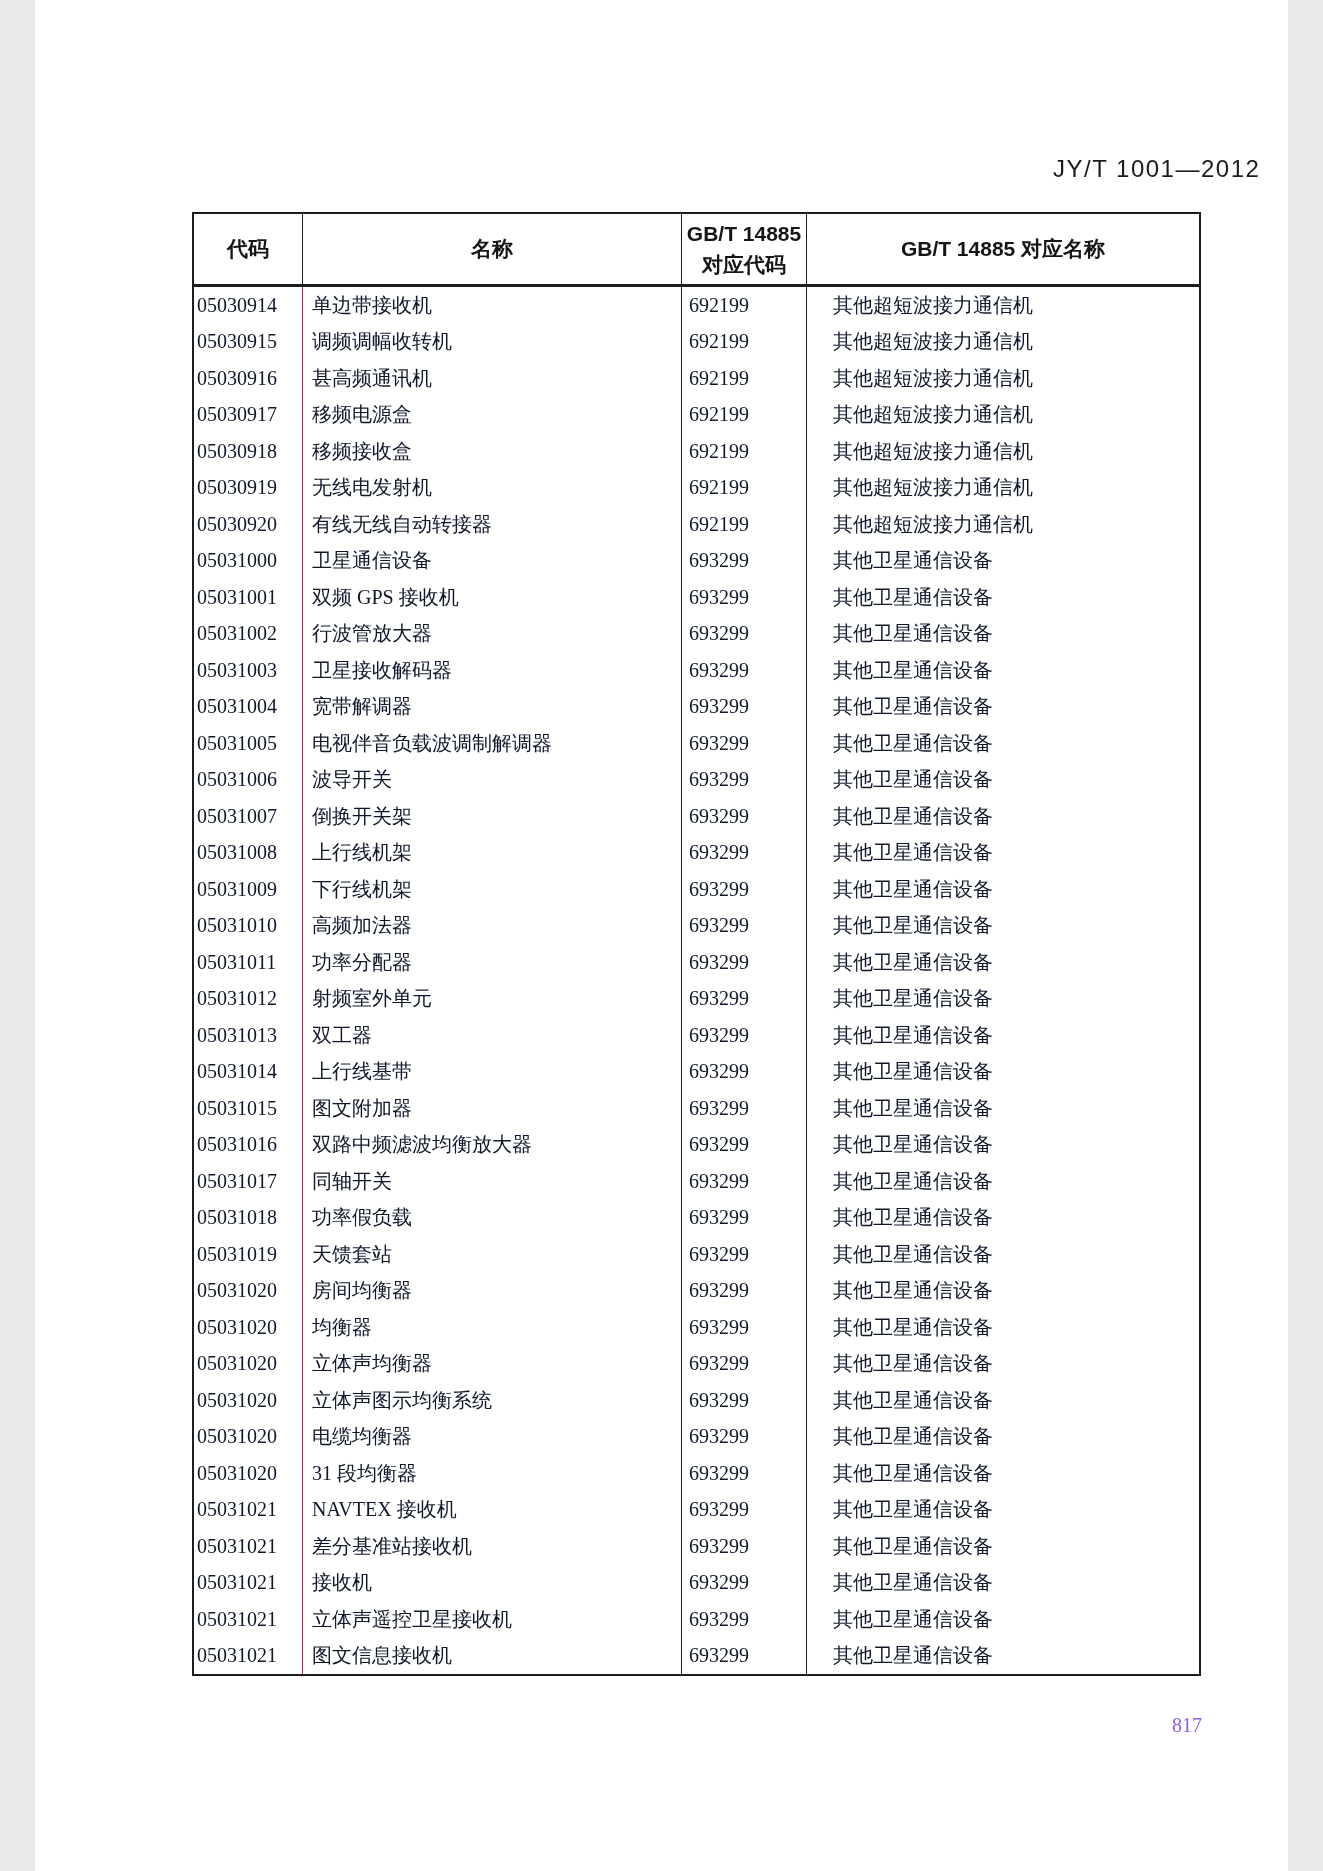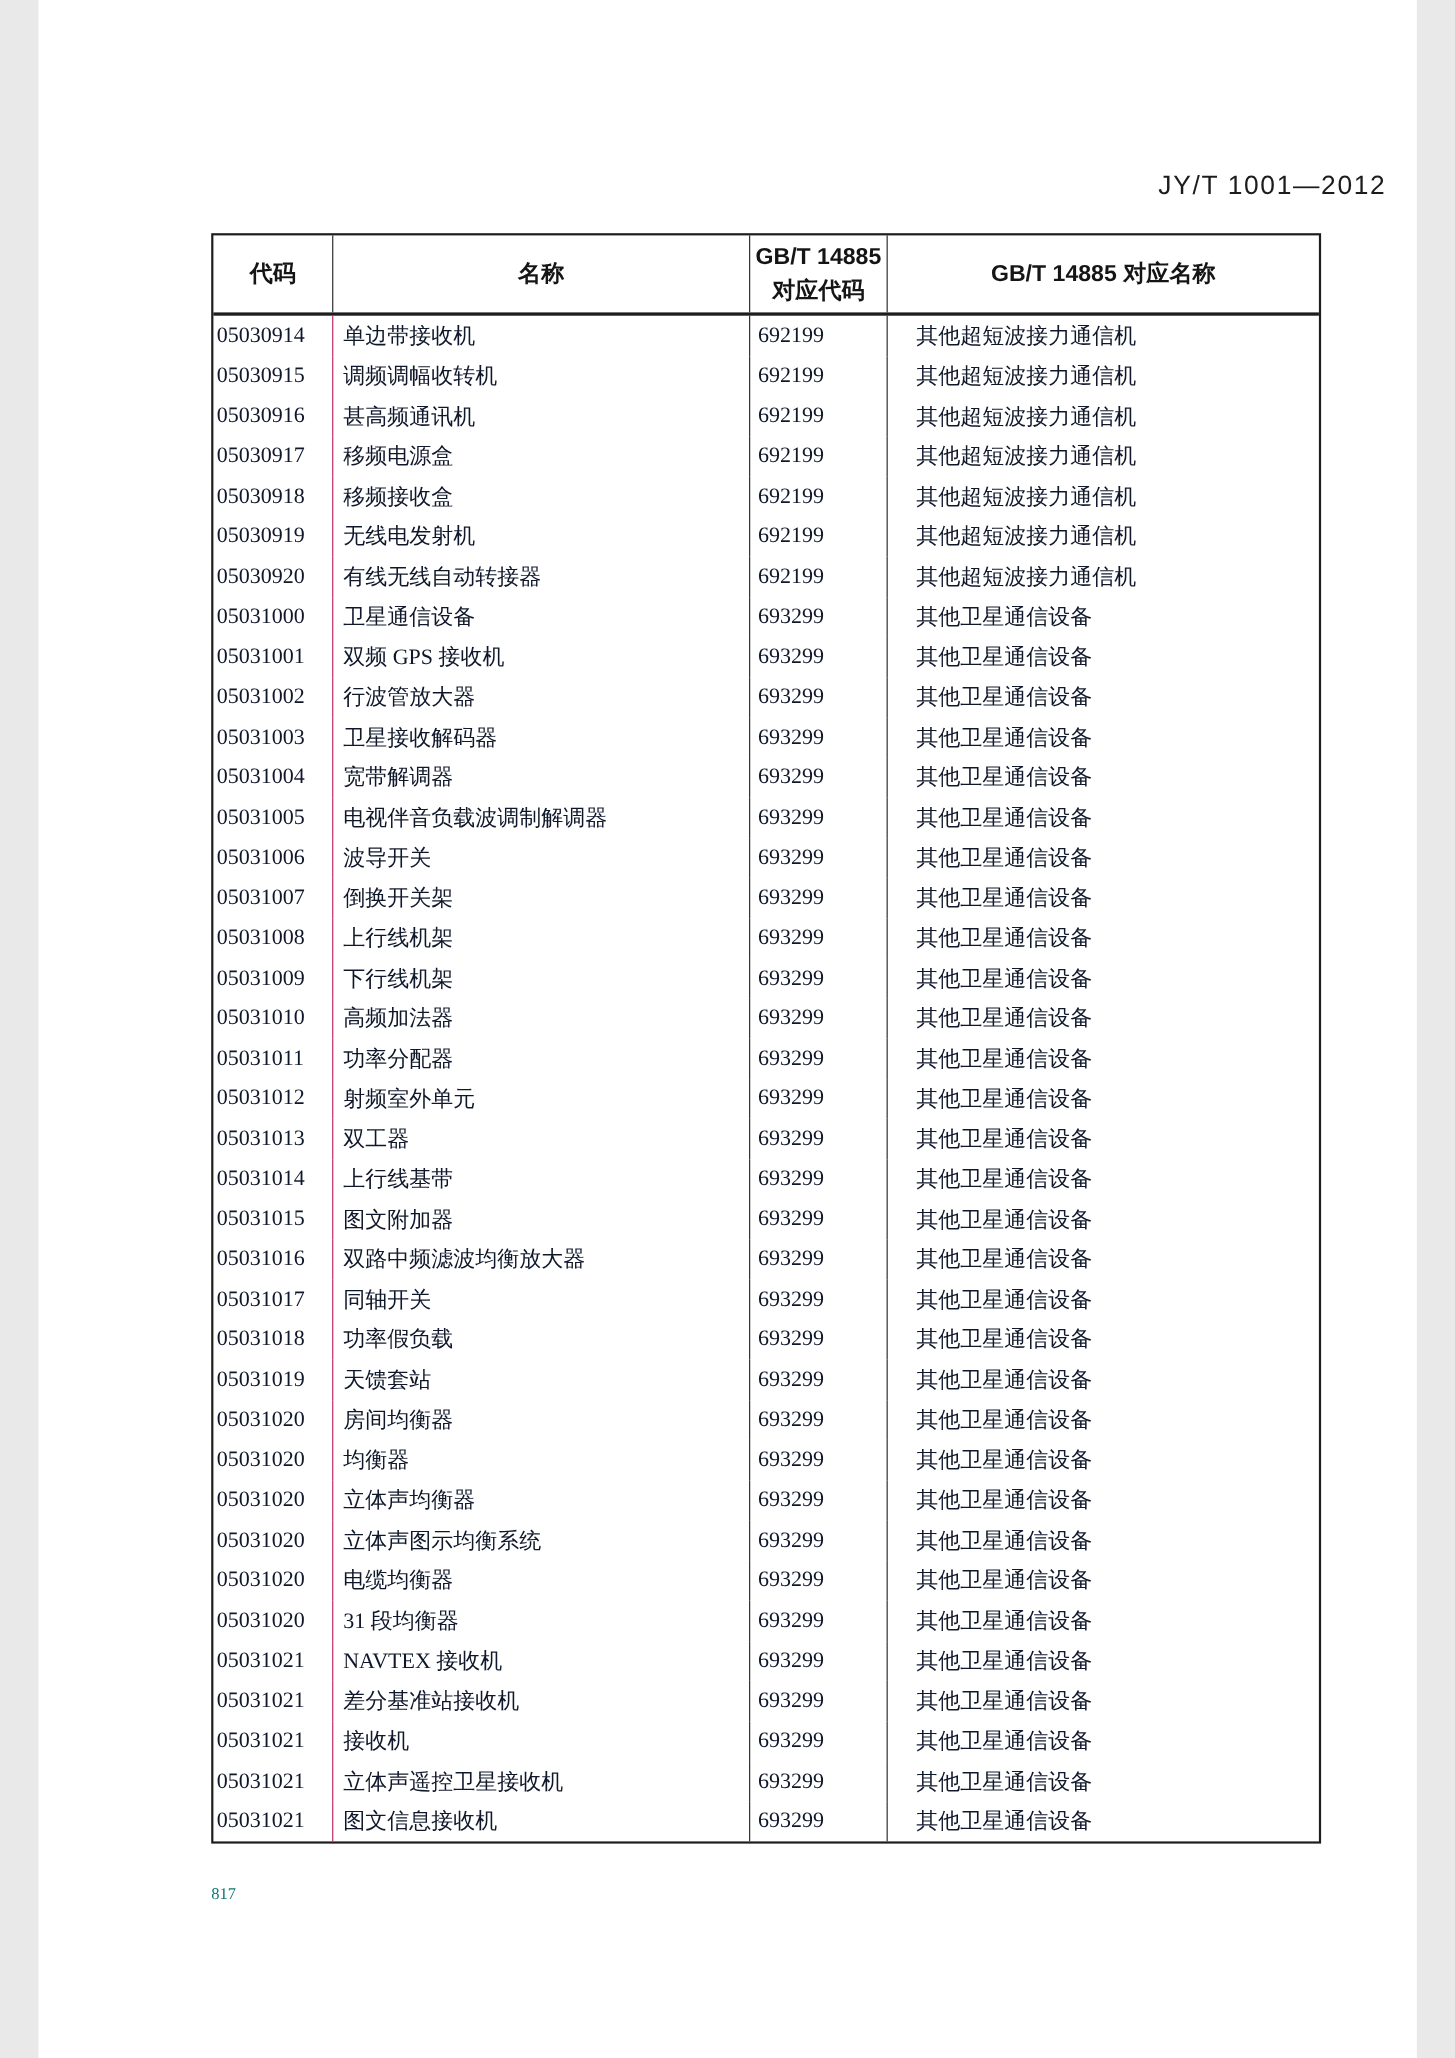--- a/index.html
+++ b/index.html
@@ -66,23 +66,24 @@
   }
   .c1 { padding-left: 3px; }
   .c2 { border-left: 1px solid #be185d; padding-left: 9px; }
   .c3 { border-left: 1px solid #1d1d1d; padding-left: 7px; }
   .c4 { border-left: 1px solid #1d1d1d; padding-left: 26px; }
   .page-number {
     position: absolute;
     top: 1714px;
     left: 157px;
     width: 1010px;
+    text-align: right;
     font-family: "Liberation Serif", "DejaVu Serif", serif;
-    font-size: 15px;
-    color: #0f766e;
+    font-size: 20px;
+    color: #8b5cf6;
   }
 </style>
 </head>
 <body>
 
 <div class="page">
 
   <div class="doc-code">JY/T 1001—2012</div>
 
   <div class="std-table">

